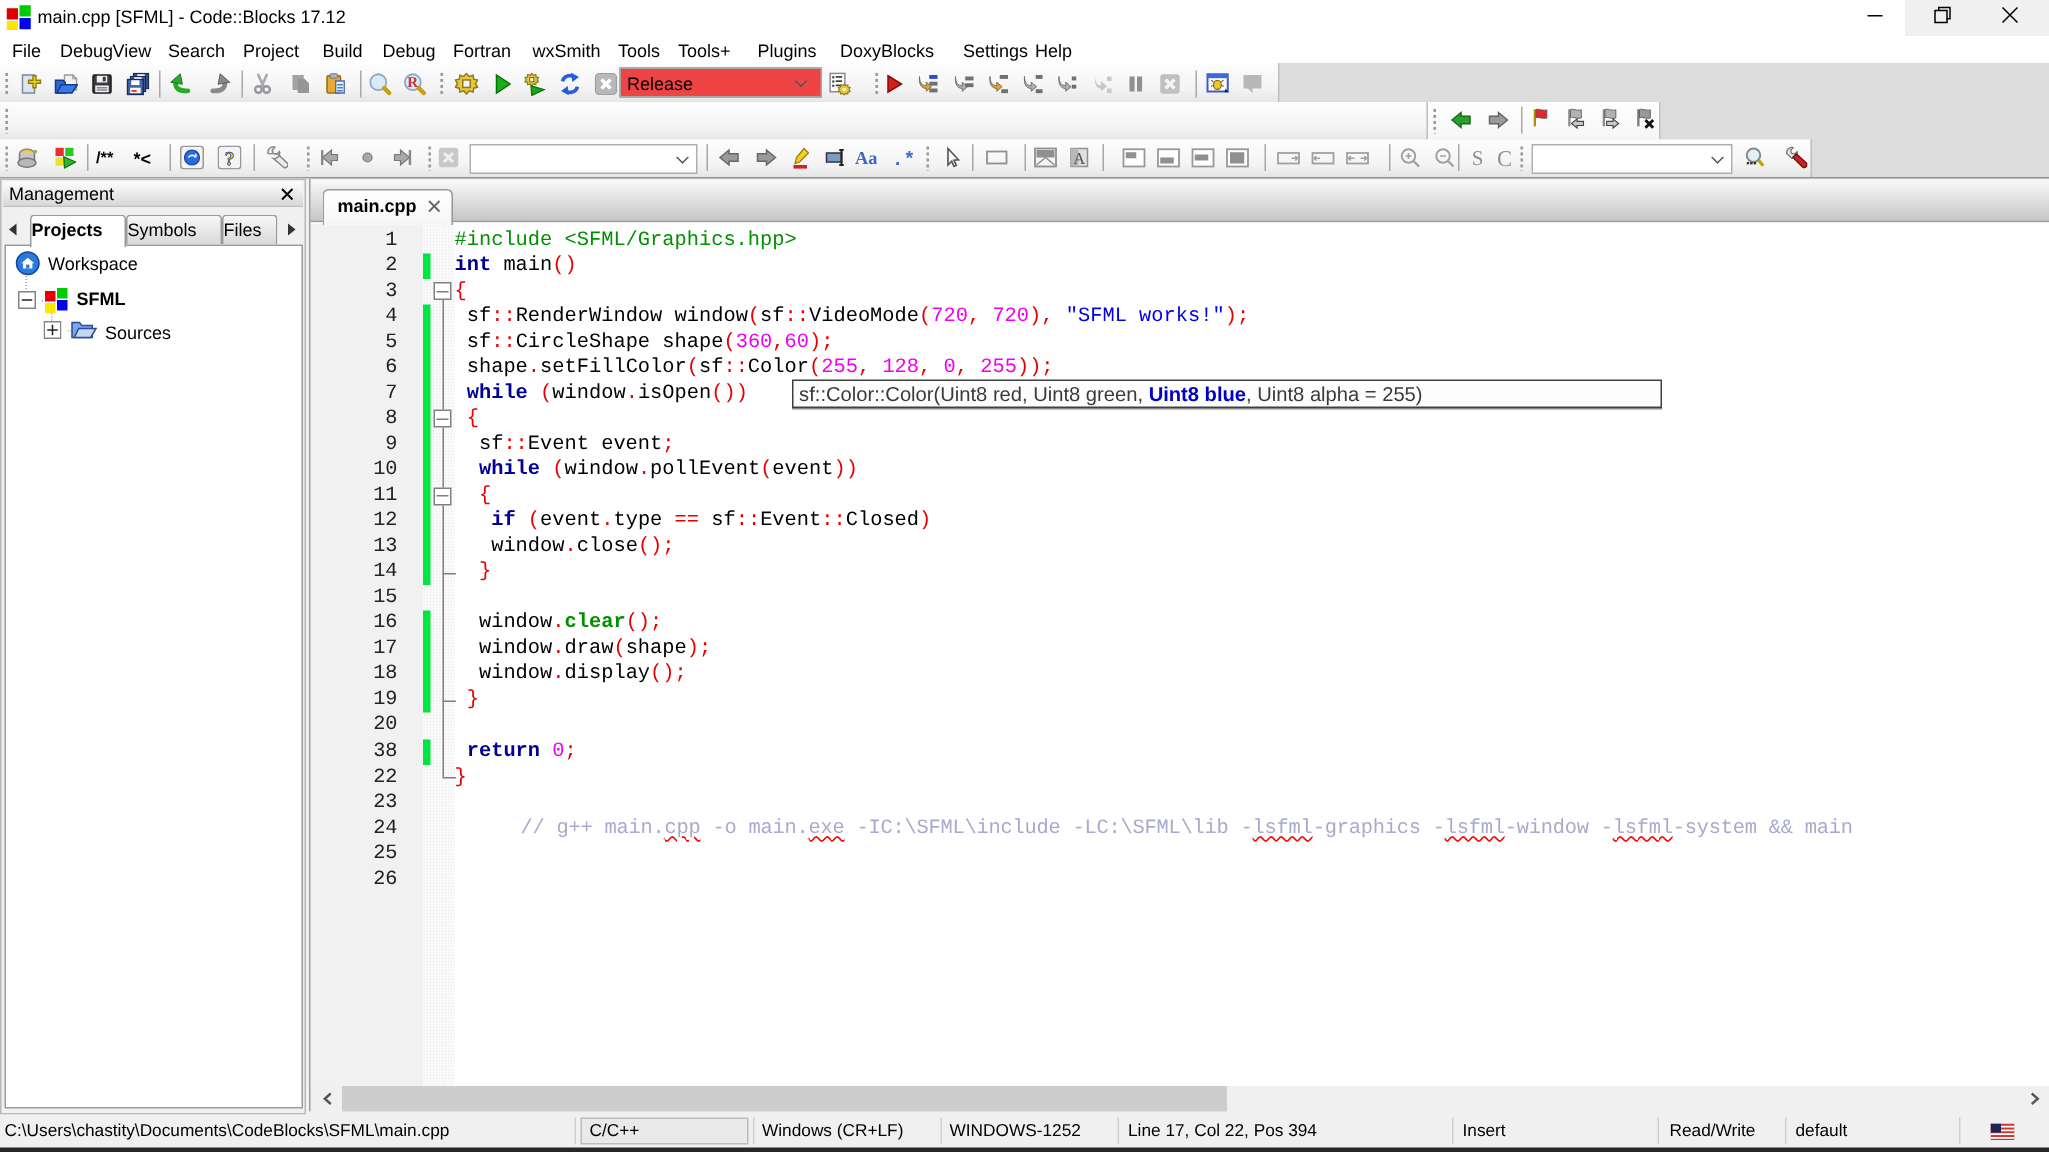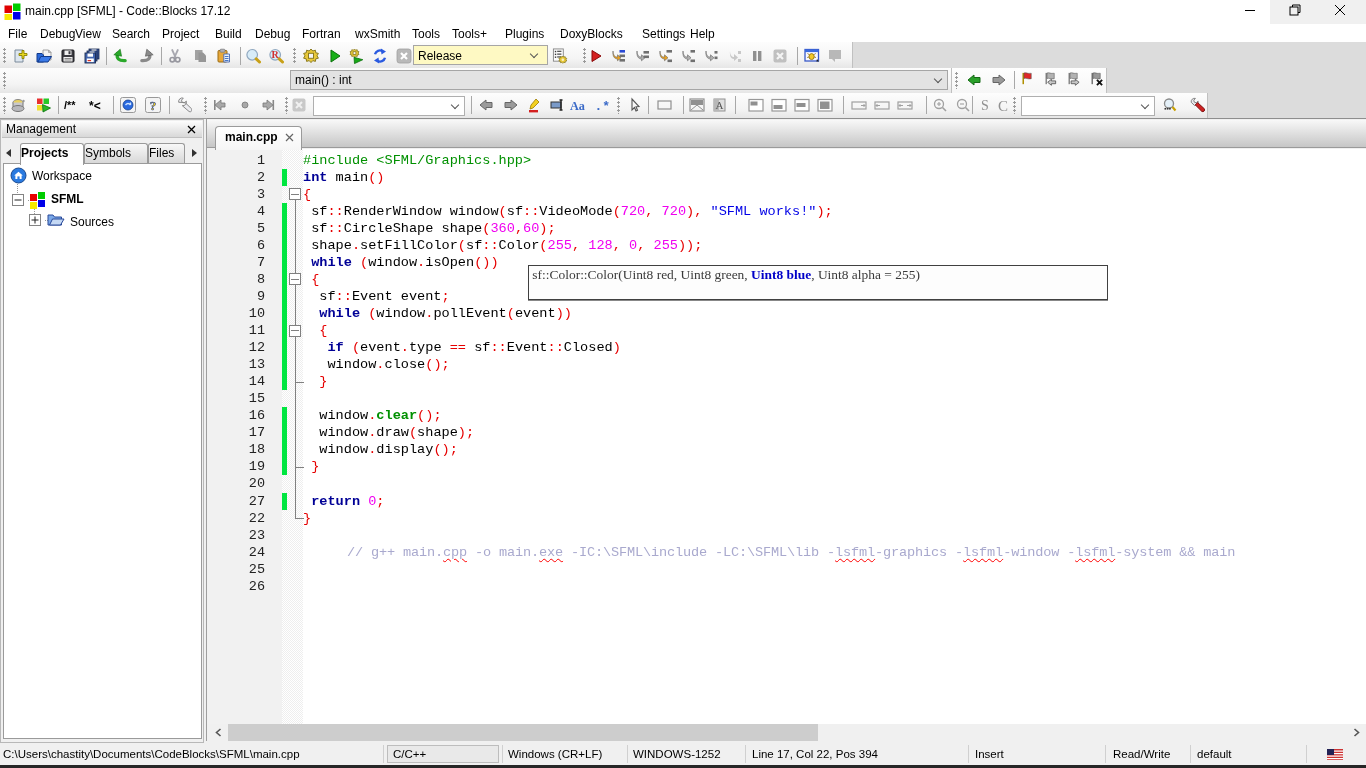--- a/index.html
+++ b/index.html
@@ -55,21 +55,21 @@
 .s { color:#0000e6; }
 .n { color:#f000f0; }
 .o { color:#e60000; }
 .p { color:#009000;margin-top:36px; }
 .c { color:#a9a9ce;margin-left:44px; }
 .gf { color:#009000; font-weight:bold; }
 .sq { text-decoration:underline wavy #ff0000 1px; text-underline-offset:2px; }
 #hscroll { position:absolute; left:0; top:605px; width:1159px; height:17px; background:#f0f0f0; }
 #hthumb { position:absolute; left:21px; top:0px; width:590px; height:17px; background:#cdcdcd; }
 
-#tooltip { position:absolute; left:321px; top:116px; width:580px; height:35px; background:#fdfdfd; border:1px solid #404040; box-shadow:0 1px 0 #888; font-family:Liberation Serif, serif; font-size:13.45px; line-height:17px; white-space:pre; color:#3a3a3a; }
+#tooltip { position:absolute; left:321px; top:104px; width:580px; height:19px; background:#fdfdfd; border:1px solid #404040; box-shadow:0 1px 0 #888; font-family:Liberation Sans, sans-serif; font-size:13.45px; line-height:17px; white-space:pre; color:#3a3a3a; }
 
 #statusbar { position:absolute; left:0; top:743px; width:1366px; height:22px; background:#f0f0f0; font-size:11.5px; color:#000; }
 #statusbar .f { position:absolute; top:5px; }
 #statusbar .vsep { position:absolute; top:2px; width:1px; height:18px; background:#d0d0d0; }
 #bottomdark { position:absolute; left:0; top:765px; width:1366px; height:3px; background:#262626; }
 </style>
 </head>
 <body>
 
 <div id="titlebar">
@@ -201,21 +201,21 @@
     <svg class="icon" style="left:372px;top:4px" width="16" height="16" viewBox="0 0 16 16">
       <path d="M3 6.2 A5 5 0 0 1 10.5 3.2" fill="none" stroke="#2a5ae0" stroke-width="2.4"></path>
       <path d="M8.8 0.5 L14 3.4 L9.5 6.6 Z" fill="#2a5ae0"></path>
       <path d="M13 9.8 A5 5 0 0 1 5.5 12.8" fill="none" stroke="#2a5ae0" stroke-width="2.4"></path>
       <path d="M7.2 15.5 L2 12.6 L6.5 9.4 Z" fill="#2a5ae0"></path>
     </svg>
     <svg class="icon" style="left:396px;top:4px" width="16" height="16" viewBox="0 0 16 16">
       <rect x="1" y="1" width="14" height="14" rx="2.5" fill="#b9b9b9" stroke="#a0a0a0" stroke-width="0.8"></rect>
       <path d="M5 5 L11 11 M11 5 L5 11" stroke="#fff" stroke-width="2.2"></path>
     </svg>
-    <div class="combo" style="left:413px;top:1px;width:135px;height:20px;background:#fef9c3;border-color:#a6a6a6">
+    <div class="combo" style="left:413px;top:1px;width:135px;height:20px;background:#ef4444;border-color:#a6a6a6">
       <span class="txt" style="left:4px;top:2.5px">Release</span>
       <span class="arr" style="right:9px"></span>
     </div>
     <svg class="icon" style="left:552px;top:4px" width="17" height="17" viewBox="0 0 17 17">
       <rect x="1.5" y="1" width="10.5" height="13" fill="#fcfcfc" stroke="#888" stroke-width="1"></rect>
       <g stroke="#3a3a3a" stroke-width="1.2">
         <line x1="5.5" y1="3.5" x2="10" y2="3.5"></line>
         <line x1="5.5" y1="6.5" x2="10" y2="6.5"></line>
         <line x1="5.5" y1="9.5" x2="10" y2="9.5"></line>
       </g>
@@ -279,24 +279,20 @@
       <path d="M13 11 l2 2.5 l-2.6 0 z" fill="#222"></path>
     </svg>
     <svg class="icon" style="left:827px;top:4px" width="16" height="16" viewBox="0 0 16 16">
       <path d="M2 2 h12 v9 h-6 l0 3 l-3 -3 h-3 z" fill="#b8b8b8"></path>
     </svg>
   </div>
 <div id="tb2">
     <div class="tpanel" style="left:0;top:0;width:952px;height:25px"></div>
     <div class="tpanel" style="left:952px;top:0;width:155px;height:25px;background:linear-gradient(#fefefe,#f6f6f6)"></div>
     <div class="grip" style="left:3px;top:4px;height:17px"></div>
-    <div class="combo" style="left:290px;top:2px;width:658px;height:20px;background:#e3e3e3;border-color:#a6a6a6">
-      <span class="txt" style="left:4px">main() : int</span>
-      <span class="arr"></span>
-    </div>
     <div class="grip" style="left:955px;top:4px;height:17px"></div>
     <svg class="icon" style="left:966px;top:4px" width="16" height="16" viewBox="0 0 16 16">
       <path d="M2 8 L8 3 L8 5.5 L14 5.5 L14 10.5 L8 10.5 L8 13 Z" fill="#2aa02a" stroke="#176a17" stroke-width="1"></path>
     </svg>
     <svg class="icon" style="left:991px;top:4px" width="16" height="16" viewBox="0 0 16 16">
       <path d="M14 8 L8 3 L8 5.5 L2 5.5 L2 10.5 L8 10.5 L8 13 Z" fill="#9a9a9a" stroke="#666" stroke-width="1"></path>
     </svg>
     <div class="tsep" style="left:1014px"></div>
     <svg class="icon" style="left:1019px;top:3px" width="16" height="17" viewBox="0 0 16 17">
       <rect x="3.2" y="2" width="1.6" height="12" fill="#b09000"></rect>
@@ -578,21 +574,21 @@
           <div class="lnum" style="top:241.20px">15</div>
           <div class="lnum" style="top:258.25px">16</div>
           <div class="cline" style="top:258.25px">  window<span class="o">.</span><span class="gf">clear</span><span class="o">();</span></div>
           <div class="lnum" style="top:275.30px">17</div>
           <div class="cline" style="top:275.30px">  window<span class="o">.</span>draw<span class="o">(</span>shape<span class="o">);</span></div>
           <div class="lnum" style="top:292.35px">18</div>
           <div class="cline" style="top:292.35px">  window<span class="o">.</span>display<span class="o">();</span></div>
           <div class="lnum" style="top:309.40px">19</div>
           <div class="cline" style="top:309.40px"> <span class="o">}</span></div>
           <div class="lnum" style="top:326.45px">20</div>
-          <div class="lnum" style="top:343.50px">27</div>
+          <div class="lnum" style="top:343.50px">38</div>
           <div class="cline" style="top:343.50px"> <span class="k">return</span> <span class="n">0</span><span class="o">;</span></div>
           <div class="lnum" style="top:360.55px">22</div>
           <div class="cline" style="top:360.55px"><span class="o">}</span></div>
           <div class="lnum" style="top:377.60px">23</div>
           <div class="lnum" style="top:394.65px">24</div>
           <div class="cline" style="top:394.65px"><span class="c" style="letter-spacing:-0.148px">// g++ main.<span class="sq">cpp</span> -o main.<span class="sq">exe</span> -IC:\SFML\include -LC:\SFML\lib -<span class="sq">lsfml</span>-graphics -<span class="sq">lsfml</span>-window -<span class="sq">lsfml</span>-system &amp;&amp; main</span></div>
           <div class="lnum" style="top:411.70px">25</div>
           <div class="lnum" style="top:428.75px">26</div>
           <div class="gbar" style="top:19.55px;height:17.05px"></div>
           <div class="gbar" style="top:53.65px;height:187.55px"></div>

